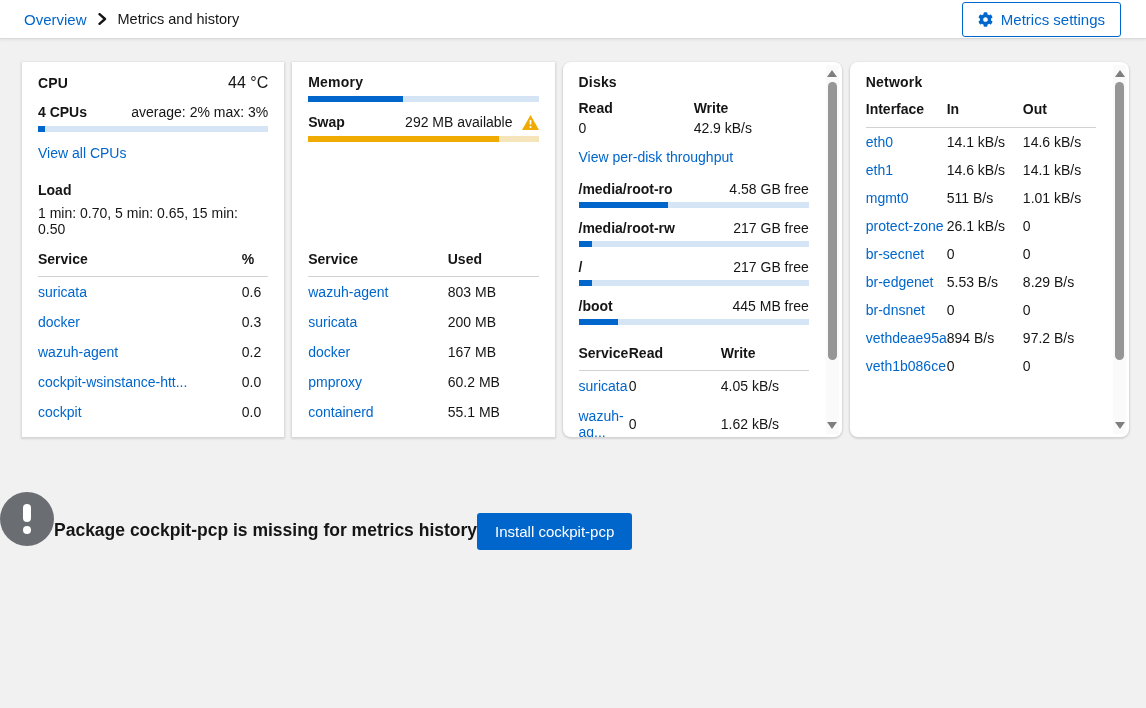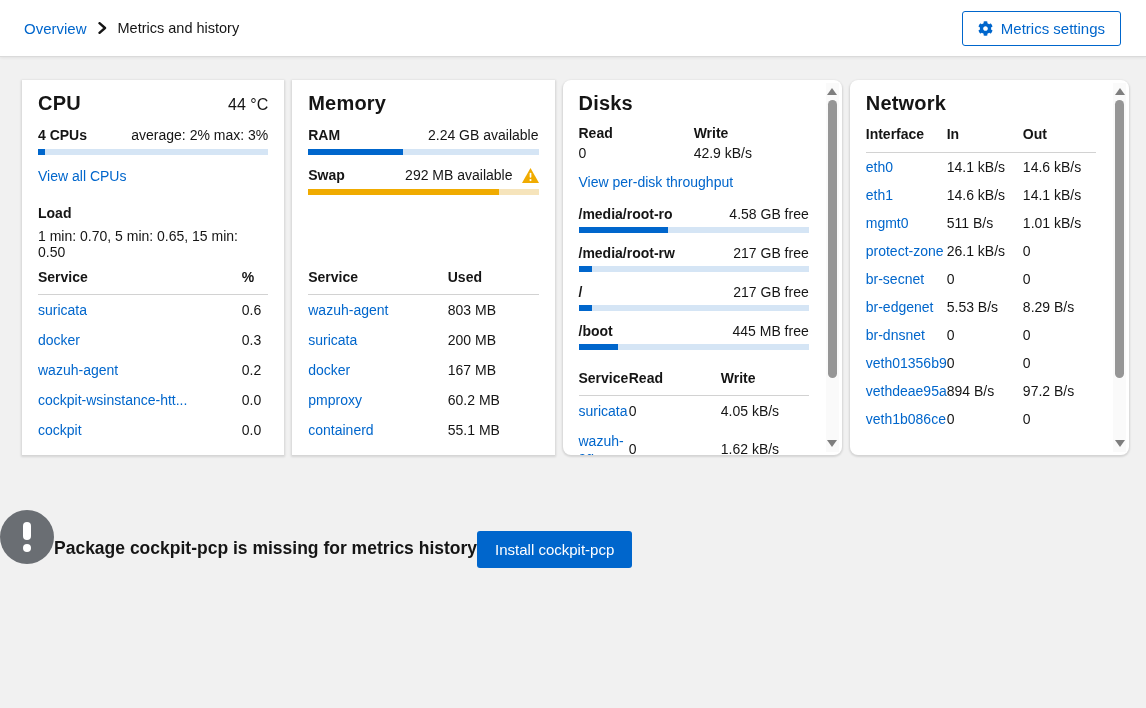--- a/index.html
+++ b/index.html
@@ -4,21 +4,21 @@
 <style>
   * { box-sizing: border-box; }
   html,body { margin:0; padding:0; }
   body {
     width:1146px; height:708px; overflow:hidden;
     background:#f1f1f1; color:#151515;
     font-family:"Liberation Sans", sans-serif; font-size:14px;
   }
   
   .topbar {
-    height:57px; background:#fff; border-bottom:1px solid #dadada;
+    height:39px; background:#fff; border-bottom:1px solid #dadada;
     box-shadow:0 1px 3px rgba(0,0,0,.07);
     display:flex; align-items:center; justify-content:space-between;
     padding:0 25px 0 24px;
   }
   .breadcrumb { display:flex; align-items:center; gap:11px; font-size:15px; }
   .breadcrumb a { color:#0066cc; text-decoration:none; cursor:pointer; }
   .crumb-current { color:#151515; font-size:14.5px; }
   .crumb-sep { display:flex; align-items:center; }
   .settings-btn {
     display:flex; align-items:center; gap:8px;
@@ -28,21 +28,21 @@
   }
   
   .cards { display:flex; gap:8px; padding:23px 17px 0 22px; align-items:stretch; }
   .card {
     background:#fff; box-shadow:0 1px 2px 1px rgba(0,0,0,.12);
     flex:1 1 0; height:375px; padding:12px 16px 10px;
     position:relative; overflow:hidden; display:flex; flex-direction:column;
   }
   .card.has-scroll { padding-right:33px;border-radius:8px; }
   .card-head { display:flex; justify-content:space-between; align-items:baseline; }
-  .card-head h2 { margin:0; font-size:20px; font-weight:600; letter-spacing:.2px; }
+  .card-head h2 { margin:0; font-size:14px; font-weight:600; letter-spacing:.2px; }
   .temp { font-size:16px; }
   .b { font-weight:700; }
   .metric-row { display:flex; justify-content:space-between; align-items:center; margin-top:12px; }
   .avail-wrap { display:flex; align-items:center; gap:9px; }
   .progress { height:6px; background:#d5e5f5; margin-top:6px; width:100%; }
   .progress .fill { height:100%; background:#0066cc; }
   .progress.gold { background:#f6e4bb; }
   .progress.gold .fill { background:#f0ab00; }
   .link { color:#0066cc; text-decoration:none; font-size:14px; cursor:pointer; display:inline-block; }
   .view-link { margin-top:13px; }
@@ -165,24 +165,20 @@
               <td class="num">0.0</td>
             </tr>
           </tbody>
       </table>
     </section>
 
     <section class="card">
       <div class="card-head">
         <h2>Memory</h2>
       </div>
-      <div class="metric-row">
-        <span class="b">RAM</span>
-        <span>2.24 GB available</span>
-      </div>
       <div class="progress">
         <div class="fill" style="width: 41%;"></div>
       </div>
       <div class="metric-row">
         <span class="b">Swap</span>
         <span class="avail-wrap">
           <span>292 MB available</span>
           <span style="display:flex;">
             <svg width="17" height="15" viewBox="0 0 24 21">
                 <path fill="#f0ab00" d="M12 0 L24 21 H0 Z"></path>
@@ -370,25 +366,20 @@
               <td class="num">5.53 B/s</td>
               <td class="num">8.29 B/s</td>
             </tr>
 
             <tr>
               <td><a class="link">br-dnsnet</a></td>
               <td class="num">0</td>
               <td class="num">0</td>
             </tr>
 
-            <tr>
-              <td><a class="link">veth01356b9</a></td>
-              <td class="num">0</td>
-              <td class="num">0</td>
-            </tr>
 
             <tr>
               <td><a class="link">vethdeae95a</a></td>
               <td class="num">894 B/s</td>
               <td class="num">97.2 B/s</td>
             </tr>
 
             <tr>
               <td><a class="link">veth1b086ce</a></td>
               <td class="num">0</td>

